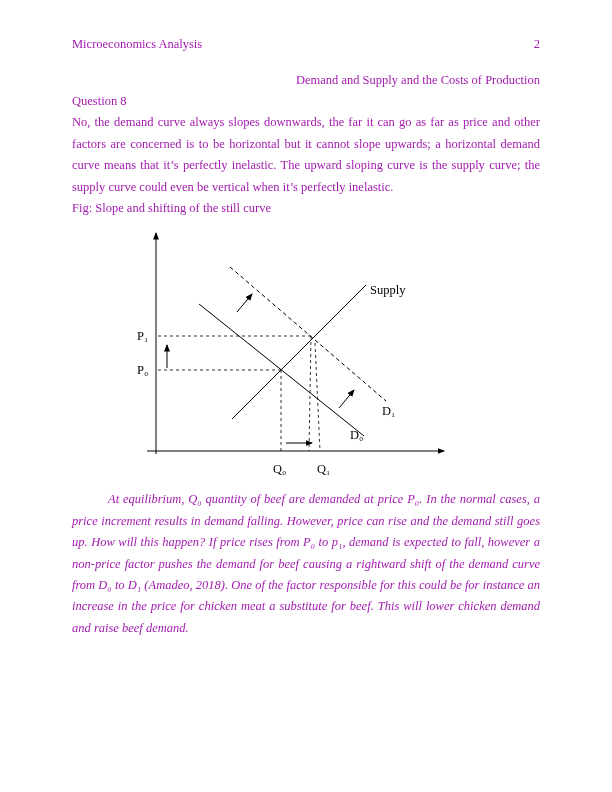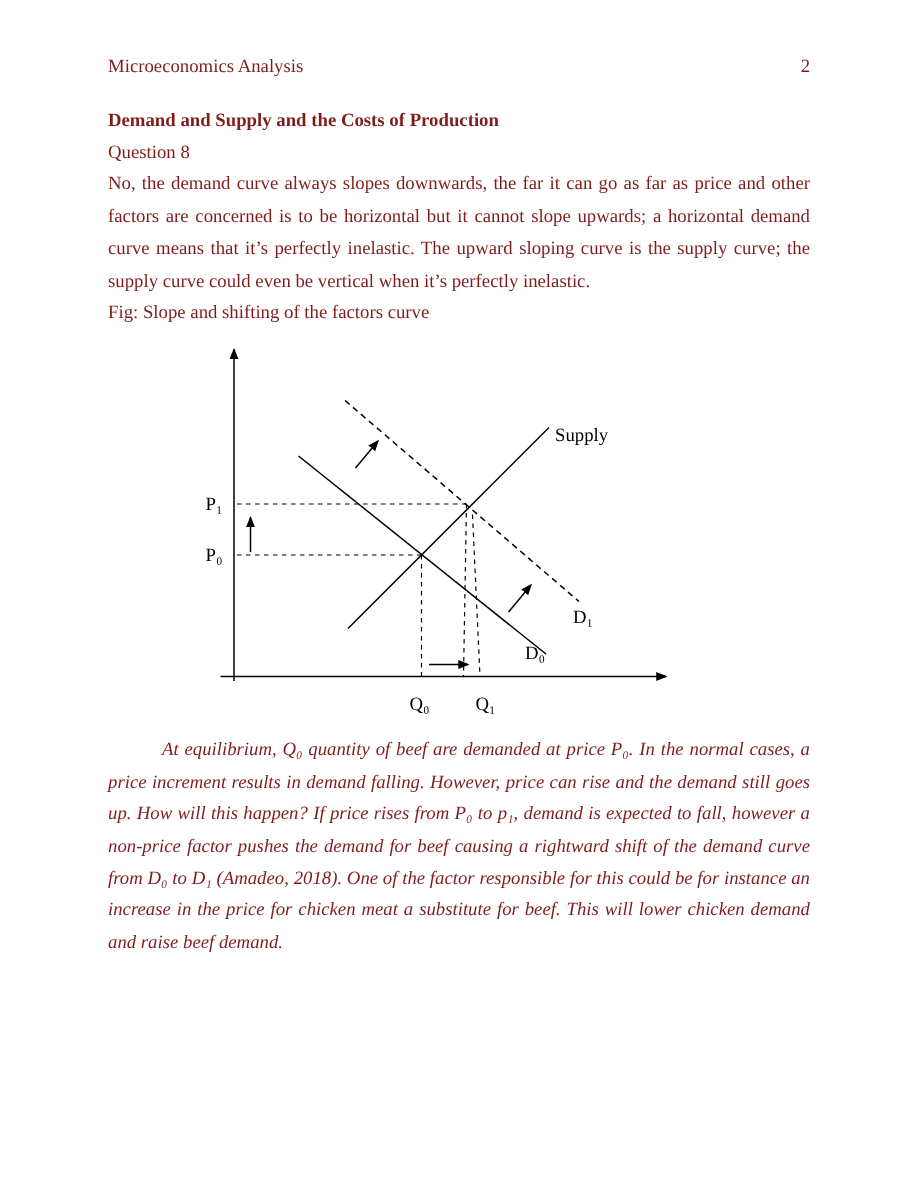--- a/index.html
+++ b/index.html
@@ -4,34 +4,34 @@
 <style>
   * { margin: 0; padding: 0; box-sizing: border-box; }
   html, body { background: #e8e8e8; }
   .page {
     width: 612px;
     height: 792px;
     margin: 0 auto;
     background: #ffffff;
     font-family: "Liberation Serif", serif;
     font-size: 12.5px;
-    color: #7f1d1d;
+    color: #a21caf;
     padding: 34px 72px 40px 72px;
     position: relative;
     overflow: hidden;
   }
   .header-row {
     display: flex;
     justify-content: space-between;
     align-items: baseline;
     line-height: 21px;
   }
   .doc-title {
-    text-align: left;
-    font-weight: bold;
+    text-align: right;
+    font-weight: normal;
     font-size: 12.5px;
     line-height: 21px;
     margin-top: 15px;
   }
   p, .caption, .question {
     line-height: 21.4px;
   }
   .body-text { text-align: justify; }
   .para-indent { text-indent: 36px; text-align: justify; font-style: italic; }
   .figure-wrap {
@@ -54,21 +54,21 @@
     <span>Microeconomics Analysis</span>
     <span>2</span>
   </div>
 
   <div class="doc-title">Demand and Supply and the Costs of Production</div>
 
   <div class="question">Question 8</div>
 
   <p class="body-text">No, the demand curve always slopes downwards, the far it can go as far as price and other factors are concerned is to be horizontal but it cannot slope upwards; a horizontal demand curve means that it’s perfectly inelastic. The upward sloping curve is the supply curve; the supply curve could even be vertical when it’s perfectly inelastic.</p>
 
-  <div class="caption">Fig: Slope and shifting of the factors curve</div>
+  <div class="caption">Fig: Slope and shifting of the still curve</div>
 
   <div class="figure-wrap">
     <svg width="440" height="268" viewBox="0 0 440 268">
       <defs>
         <marker id="ah" markerWidth="9" markerHeight="8" refX="6.5" refY="3" orient="auto" markerUnits="userSpaceOnUse">
           <path d="M0,0 L7.5,3 L0,6 z" fill="#000"></path>
         </marker>
       </defs>
 
       <line x1="42" y1="233" x2="42" y2="12" stroke="#000" stroke-width="1" marker-end="url(#ah)"></line>

